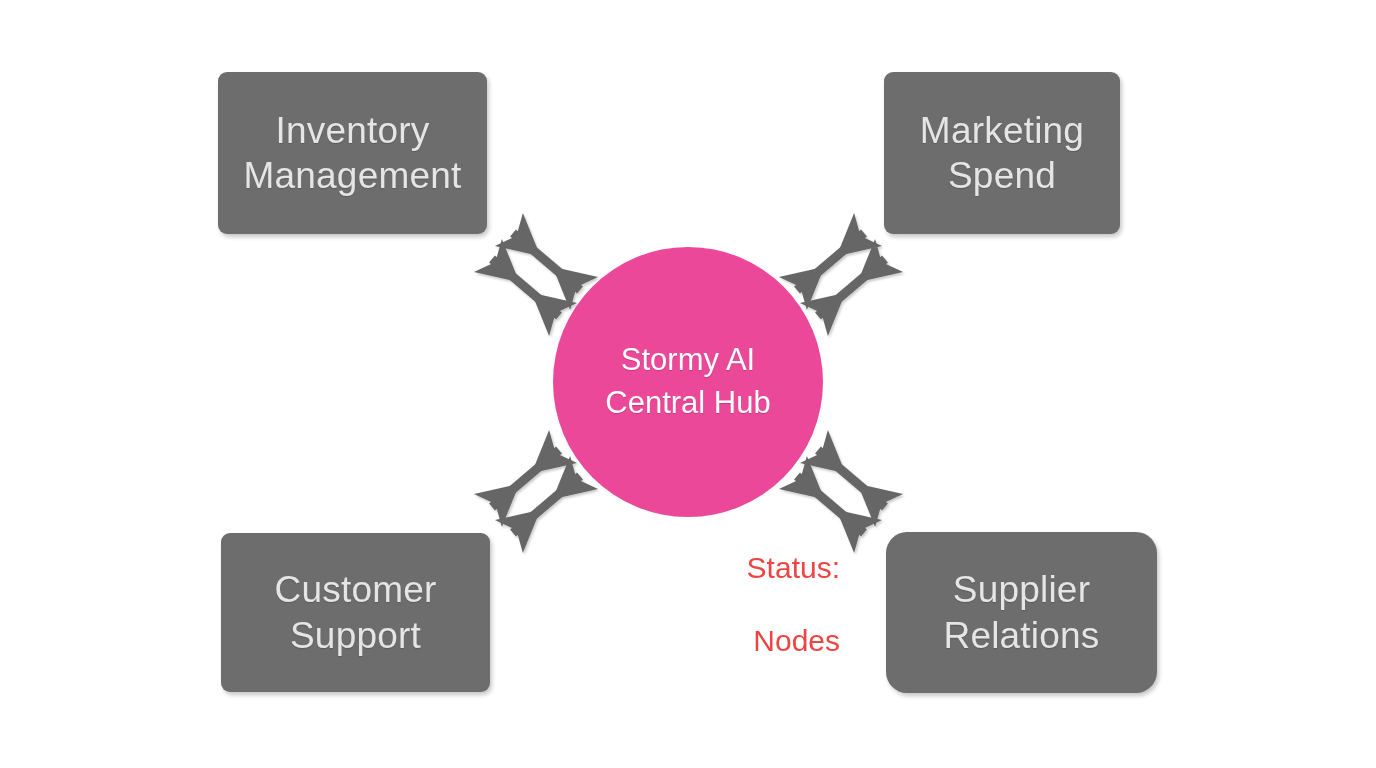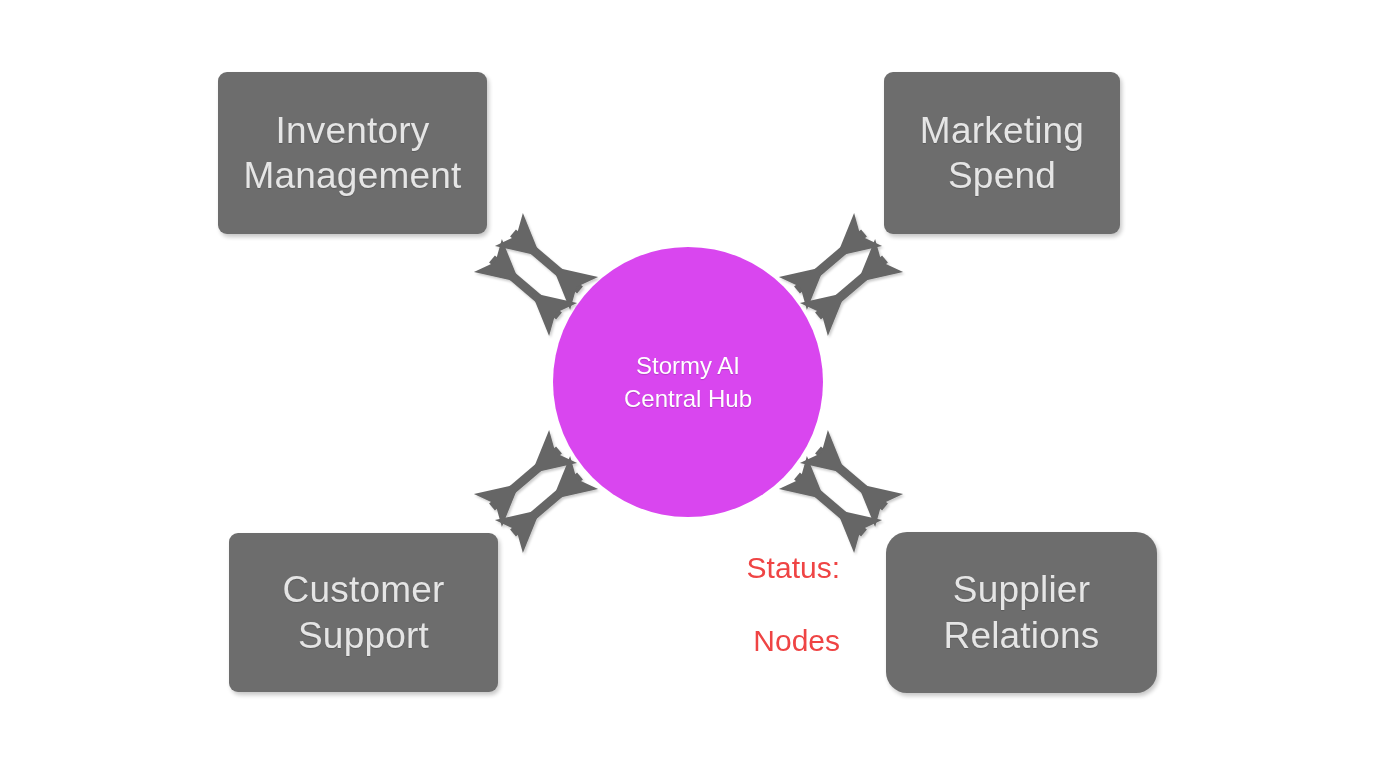--- a/index.html
+++ b/index.html
@@ -37,37 +37,37 @@
     line-height: 1.22;
     letter-spacing: 0.2px;
     font-weight: 400;
     text-shadow: 0 1px 1px rgba(0,0,0,0.18);
     white-space: pre-line;
     padding: 0 10px;
     box-sizing: border-box;
   }
   #box-inventory   { left: 218px; top: 72px;  width: 269px; height: 162px; }
   #box-marketing   { left: 884px; top: 72px;  width: 236px; height: 162px; }
-  #box-support     { left: 221px; top: 533px; width: 269px; height: 159px; margin-left: 8px; }
+  #box-support     { left: 221px; top: 533px; width: 269px; height: 159px; }
   #box-supplier    { left: 886px; top: 532px; width: 271px; height: 161px; border-radius: 21px; }
 
   #hub-circle {
     position: absolute;
     left: 553px;
     top: 247px;
     width: 270px;
     height: 270px;
     border-radius: 50%;
-    background: #d946ef;
+    background: #ec4899;
     display: flex;
     align-items: center;
     justify-content: center;
     text-align: center;
     color: #ffffff;
-    font-size: 24px;
+    font-size: 31px;
     line-height: 1.38;
     white-space: pre-line;
     text-shadow: 0 1px 1px rgba(0,0,0,0.18);
   }
 
   #status-text {
     position: absolute;
     left: 540px;
     top: 549px;
     width: 300px;

